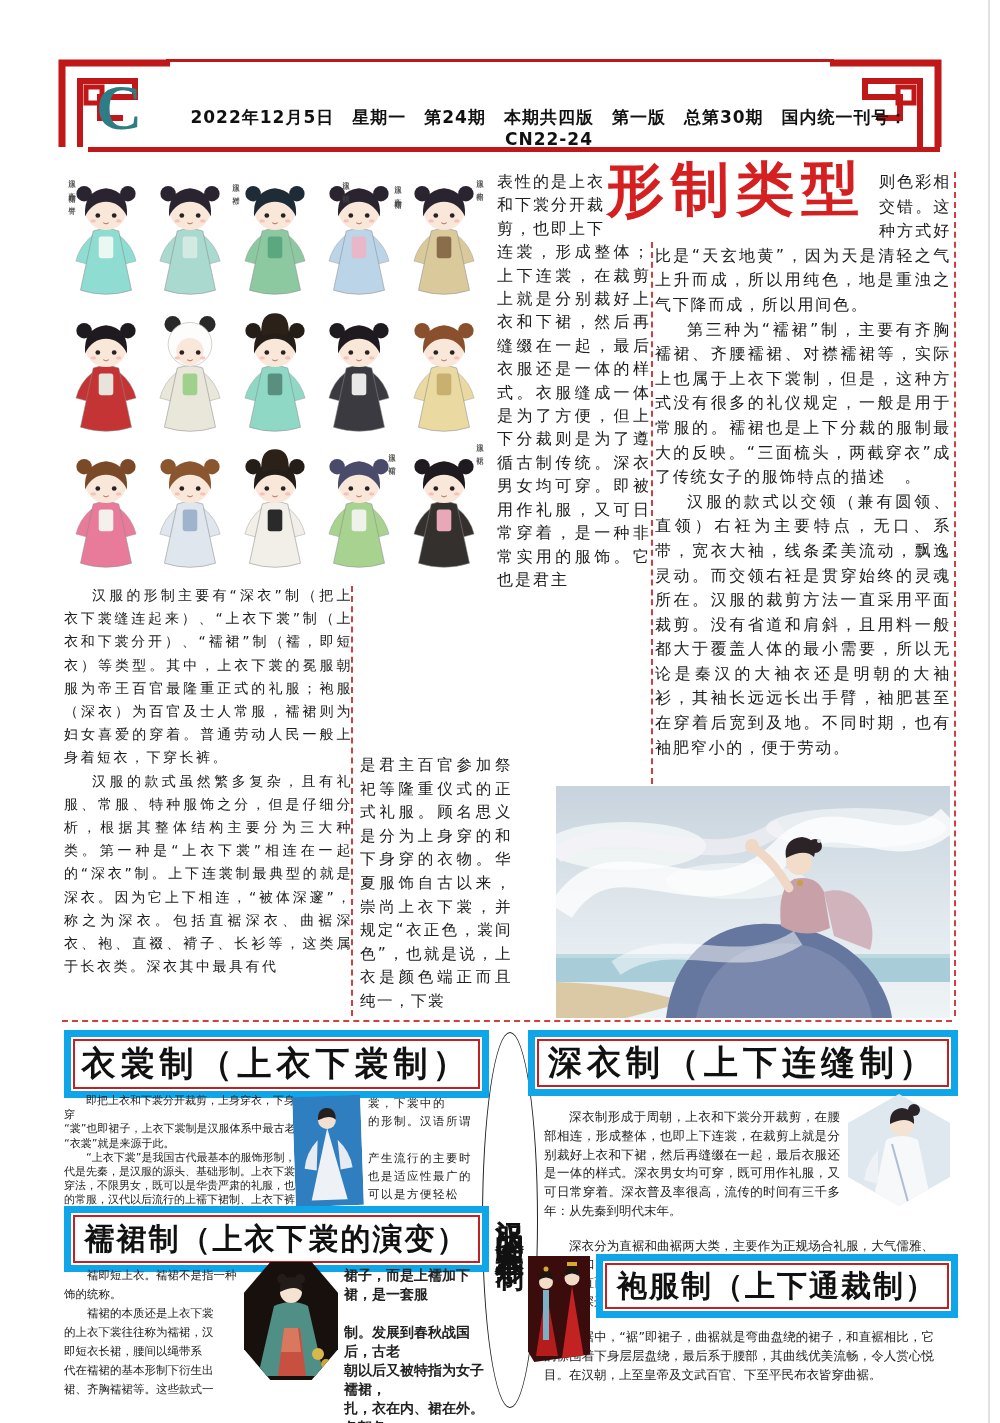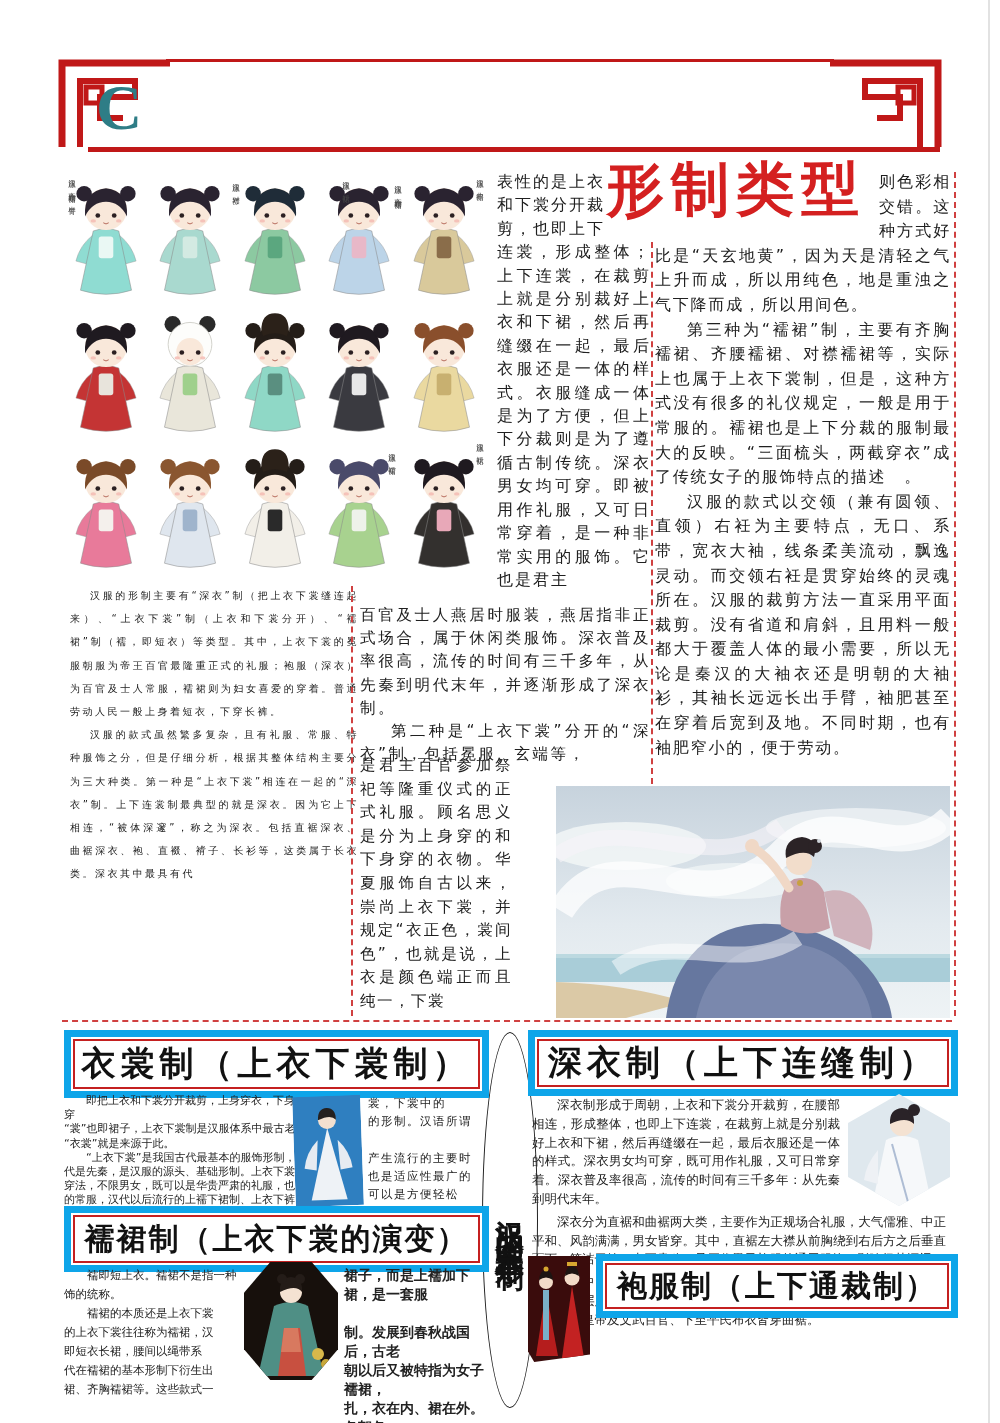--- a/index.html
+++ b/index.html
@@ -15,21 +15,21 @@
         text-align:center;color:#111;}
   .rule{position:absolute;background:#c01818;}
   
   .masthead{position:absolute;font-family:"Liberation Serif","DejaVu Serif",serif;
         font-size:58px;font-weight:900;color:#d42020;letter-spacing:7px;line-height:1.1;
         transform:rotate(-0.5deg);white-space:nowrap;}
   
   .col{position:absolute;text-align:justify;color:#202020;}
   .col p{margin:0;}
   .ind{text-indent:2em;}
-  .colA{font-size:10px;line-height:23.2px;letter-spacing:2.5px;margin-left:6px;}
+  .colA{font-size:14px;line-height:23.2px;letter-spacing:2.5px;}
   .colBtop{font-size:16px;line-height:23.4px;letter-spacing:2px;}
   .colBwide{font-size:15.5px;line-height:23.2px;letter-spacing:2.5px;}
   .colBnarrow{font-size:15.5px;line-height:23.6px;letter-spacing:1.5px;}
   .colC{font-size:16px;line-height:24.6px;letter-spacing:1.8px;}
   .spacerR{float:right;width:46px;height:68px;}
   .spacerL{float:left;width:224px;height:68px;}
   
   .dashv{position:absolute;width:0;border-left:2px dashed #d04040;}
   .dashh{position:absolute;height:0;border-top:2px dashed #d04040;}
   
@@ -50,21 +50,21 @@
   .ht3{font-size:34px;letter-spacing:5px;line-height:44px;height:44px;}
   .ht4{font-size:30px;letter-spacing:2px;line-height:42px;height:42px;}
   
   .btext{position:absolute;color:#222;text-align:justify;}
   .pre{white-space:pre-line;text-align:left;}
   .ys-left{font-size:11px;line-height:14.2px;letter-spacing:0;}
   .ys-right{font-size:11.5px;line-height:18.2px;letter-spacing:1.5px;}
   .rq-left{font-size:11.5px;line-height:19px;}
   .rq-right{font-size:14px;line-height:19px;font-weight:bold;}
   .sy-body{font-size:12.5px;line-height:18.8px;}
-  .sy-body p{margin:4px;}
+  .sy-body p{margin:16px;}
   .pf-body{font-size:12.5px;line-height:19px;}
   .pf-body p{margin:0;}
   .hexfloat{float:right;width:102px;height:112px;margin:2px 0 4px 8px;
         clip-path:polygon(50% 0,100% 26%,100% 74%,50% 100%,0 74%,0 26%);}
   .pf-spacer{float:left;width:72px;height:52px;}
   
   .mini{position:absolute;overflow:hidden;}
   .octa{clip-path:polygon(28% 0,72% 0,100% 26%,100% 74%,72% 100%,28% 100%,0 74%,0 26%);}
   .slant{clip-path:polygon(0 0,100% 0,100% 93%,10% 100%,0 90%);}
   
@@ -89,20 +89,21 @@
   </svg>
   <svg class="orn flip" style="left:830px;top:52px;" viewBox="0 0 115 95">
     <g stroke="#c01818" fill="none">
       <path d="M7,95 V11 H115" stroke-width="7"></path>
       <path d="M25,95 V29 H80 V45 H45 V66 H68" stroke-width="6"></path>
       <rect x="31" y="35" width="16" height="16" stroke-width="5"></rect>
     </g>
   </svg>
   <div class="topline" style="left:166px;top:59px;width:668px;height:3px;"></div>
   <div class="logo" style="left:96px;top:76px;">C</div>
+  <div class="dateline" style="left:168px;top:106px;width:762px;">2022年12月5日　星期一　第24期　本期共四版　第一版　总第30期　国内统一刊号：CN22-24</div>
   <div class="rule" style="left:88px;top:147px;width:852px;height:5px;"></div>
   <div class="edge" style="left:988px;top:0;width:2px;height:1423px;"></div>
 
   <div class="grid" id="cartoon-grid" style="left:64px;top:166px;width:422px;height:410px;">
       <div class="cell">
         <svg viewBox="0 0 90 135" width="82" height="132" class="chibi-svg">
           <path d="M31,66 Q16,78 12,95 L27,99 Z" fill="#8fdcd2" stroke="#9a9a9a" stroke-width="0.5"></path>
           <path d="M59,66 Q74,78 78,95 L63,99 Z" fill="#8fdcd2" stroke="#9a9a9a" stroke-width="0.5"></path>
           <path d="M31,62 Q45,57 59,62 L73,127 Q45,136 17,127 Z" fill="#8fdcd2" stroke="#8a8a8a" stroke-width="0.6"></path>
           <rect x="37" y="68" width="16" height="24" rx="3" fill="#eaf8f4"></rect>
@@ -378,24 +379,20 @@
     <p>则色彩相交错。这种方式好比是“天玄地黄”，因为天是清轻之气上升而成，所以用纯色，地是重浊之气下降而成，所以用间色。</p>
     <p class="ind">第三种为“襦裙”制，主要有齐胸襦裙、齐腰襦裙、对襟襦裙等，实际上也属于上衣下裳制，但是，这种方式没有很多的礼仪规定，一般是用于常服的。襦裙也是上下分裁的服制最大的反映。“三面梳头，两截穿衣”成了传统女子的服饰特点的描述　。</p>
     <p class="ind">汉服的款式以交领（兼有圆领、直领）右衽为主要特点，无口、系带，宽衣大袖，线条柔美流动，飘逸灵动。而交领右衽是贯穿始终的灵魂所在。汉服的裁剪方法一直采用平面裁剪。没有省道和肩斜，且用料一般都大于覆盖人体的最小需要，所以无论是秦汉的大袖衣还是明朝的大袖衫，其袖长远远长出手臂，袖肥甚至在穿着后宽到及地。不同时期，也有袖肥窄小的，便于劳动。</p>
   </div>
 
   <div class="col colA" style="left:64px;top:584px;width:289px;height:436px;">
     <p class="ind">汉服的形制主要有“深衣”制（把上衣下裳缝连起来）、“上衣下裳”制（上衣和下裳分开）、“襦裙”制（襦，即短衣）等类型。其中，上衣下裳的冕服朝服为帝王百官最隆重正式的礼服；袍服（深衣）为百官及士人常服，襦裙则为妇女喜爱的穿着。普通劳动人民一般上身着短衣，下穿长裤。</p>
     <p class="ind">汉服的款式虽然繁多复杂，且有礼服、常服、特种服饰之分，但是仔细分析，根据其整体结构主要分为三大种类。第一种是“上衣下裳”相连在一起的“深衣”制。上下连裳制最典型的就是深衣。因为它上下相连，“被体深邃”，称之为深衣。包括直裾深衣、曲裾深衣、袍、直裰、褙子、长衫等，这类属于长衣类。深衣其中最具有代</p>
   </div>
 
-  <div class="col colBwide" style="left:360px;top:604px;width:291px;height:148px;">
-    <p>百官及士人燕居时服装，燕居指非正式场合，属于休闲类服饰。深衣普及率很高，流传的时间有三千多年，从先秦到明代末年，并逐渐形成了深衣制。</p>
-    <p class="ind">第二种是“上衣下裳”分开的“深衣”制，包括冕服、玄端等，</p>
-  </div>
 
   <div class="col colBnarrow" style="left:360px;top:754px;width:152px;height:264px;">
     <p>是君主百官参加祭祀等隆重仪式的正式礼服。顾名思义是分为上身穿的和下身穿的衣物。华夏服饰自古以来，崇尚上衣下裳，并规定“衣正色，裳间色”，也就是说，上衣是颜色端正而且纯一，下裳</p>
   </div>
 
   <div class="dashv" style="left:351px;top:586px;height:430px;"></div>
   <div class="dashv" style="left:651px;top:242px;height:542px;"></div>
   <div class="dashv" style="left:954px;top:172px;height:844px;"></div>
   <div class="dashh" style="left:62px;top:1020px;width:890px;"></div>
 

